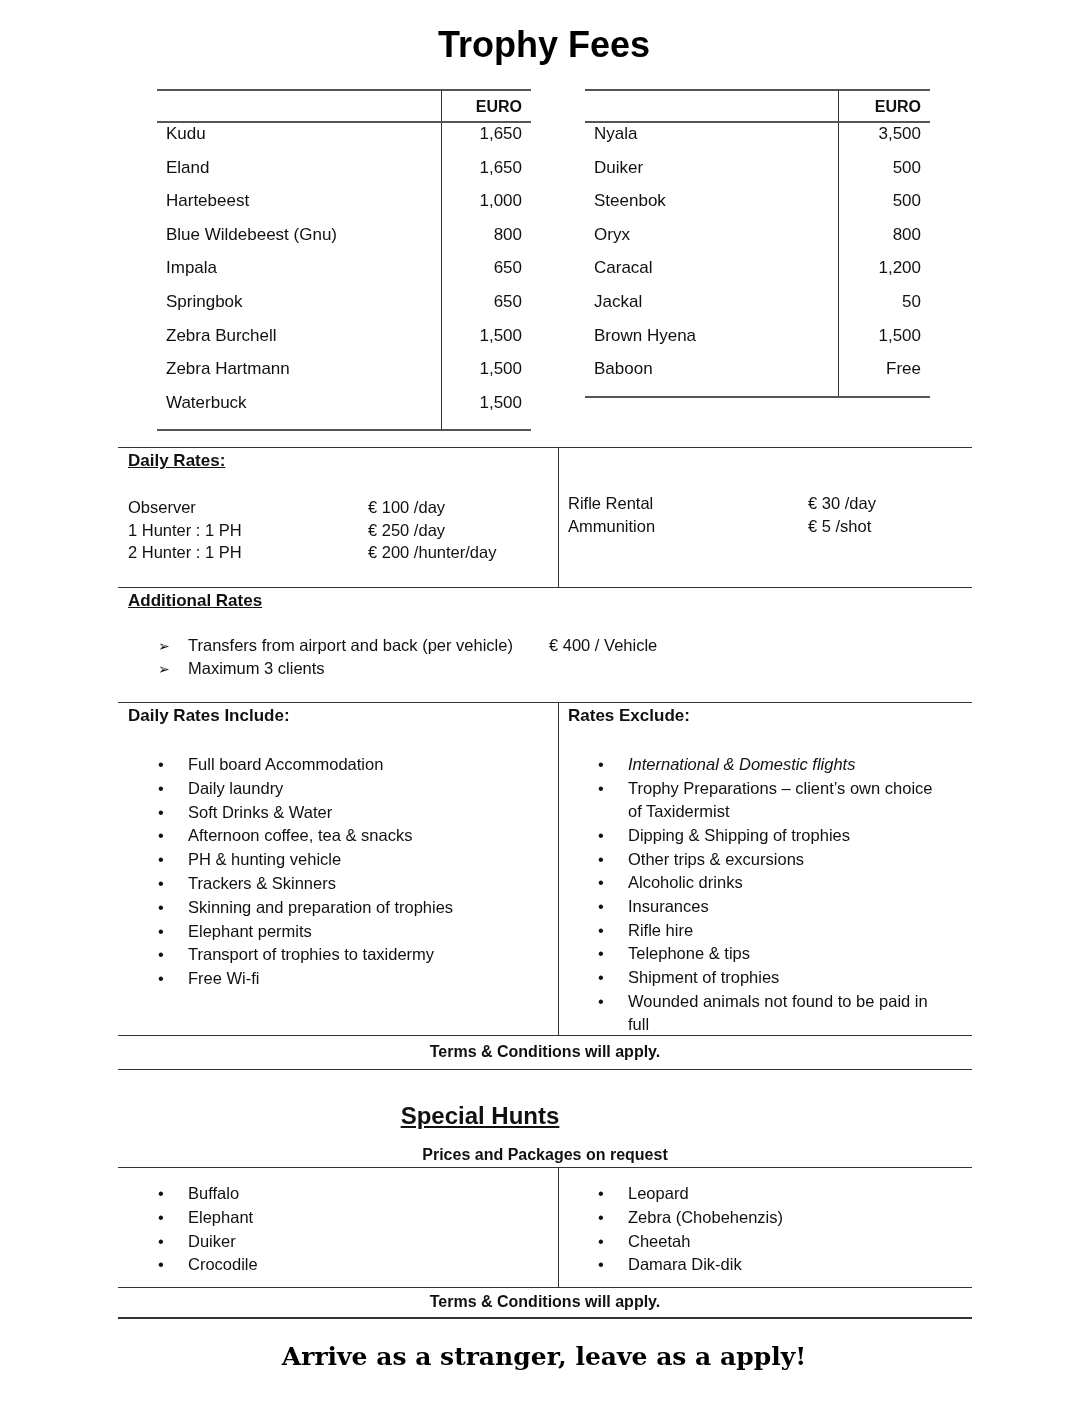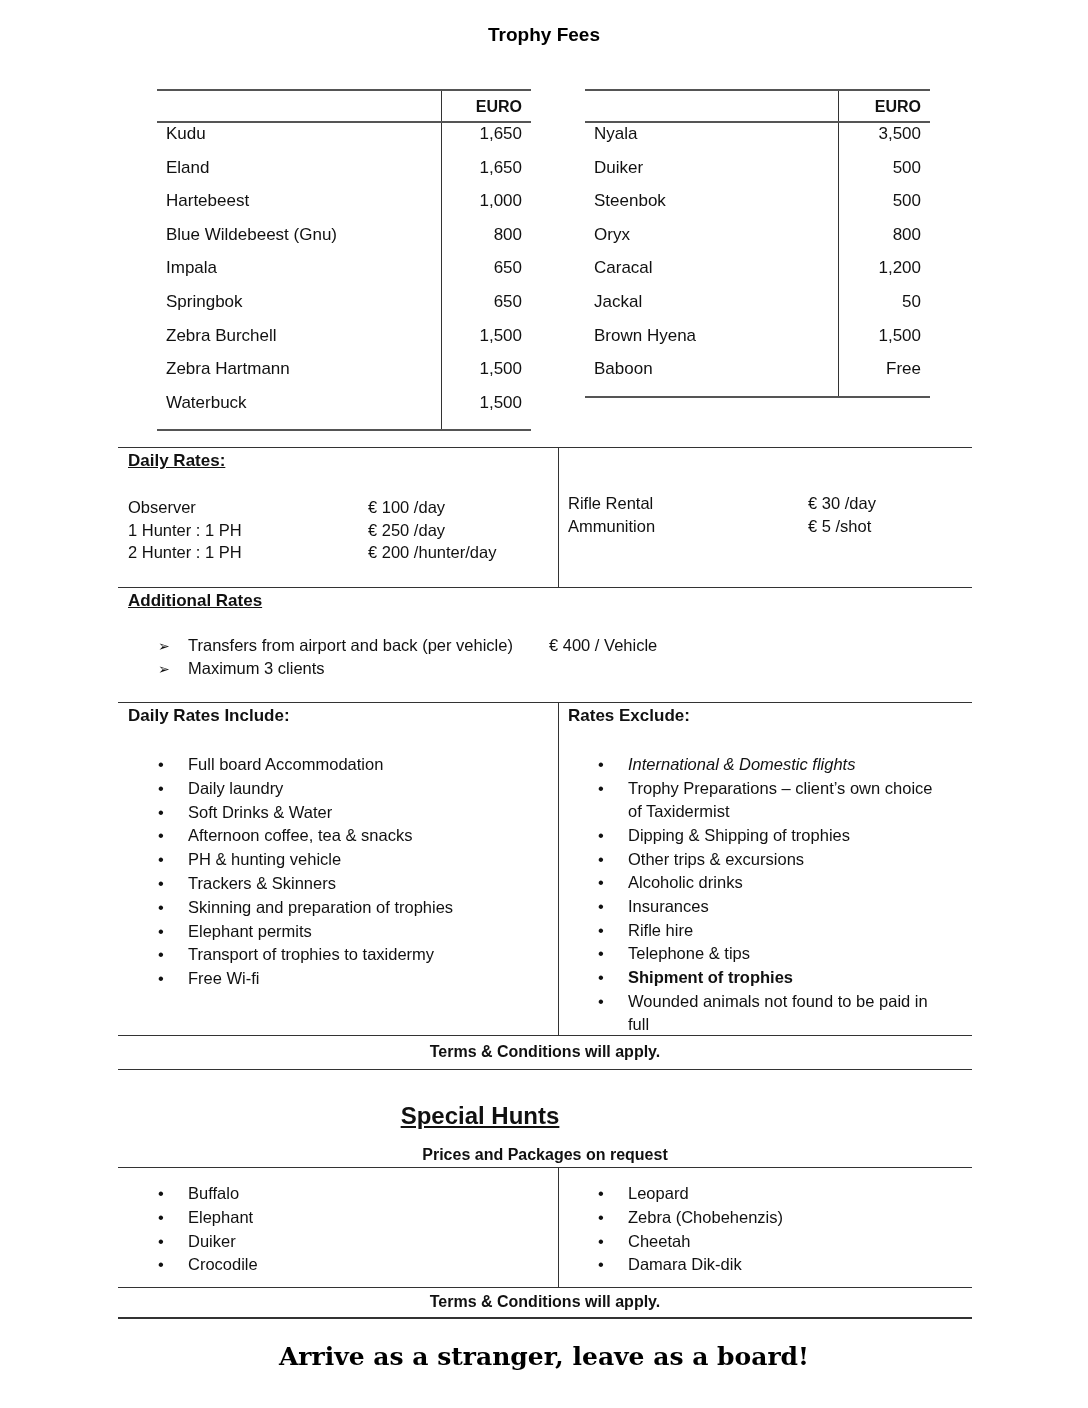--- a/index.html
+++ b/index.html
@@ -3,21 +3,21 @@
 <meta charset="utf-8">
 <style>
   html, body { margin: 0; padding: 0; background: #ffffff; }
   body {
     width: 1088px; height: 1408px; position: relative; overflow: hidden;
     font-family: "Liberation Sans", "DejaVu Sans", sans-serif; color: #111;
   }
   .abs { position: absolute; }
   .title {
     left: 0; width: 1088px; top: 24px; text-align: center;
-    font-size: 19px; font-weight: bold; color: #000;
+    font-size: 36px; font-weight: bold; color: #000;
   }
   
   .ttable { position: absolute; top: 89px; border-top: 2px solid #555; border-bottom: 2px solid #555; }
   .ttable .hdr { height: 30px; border-bottom: 2px solid #555; position: relative; }
   .ttable .hdr .eu { position: absolute; right: 9px; top: 7px; font-weight: bold; font-size: 16px; text-align: center; }
   .ttable .vline { position: absolute; top: 0; bottom: 0; border-left: 1.5px solid #333; }
   .ttable .row { height: 33.6px; position: relative; font-size: 17px; }
   .ttable .row .nm { position: absolute; left: 9px; top: 1px; }
   .ttable .row .pr { position: absolute; right: 9px; top: 1px; }
   .ttable .rows { padding-top: 0px; padding-bottom: 4px; }
@@ -234,21 +234,21 @@
     <div class="bul" style="left:598px; top:918.55px; width:380px; height:23.65px;">
       <span class="dot">•</span>
       <span class="tx" style="top:0px;">Rifle hire</span>
     </div>
     <div class="bul" style="left:598px; top:942.2px; width:380px; height:23.65px;">
       <span class="dot">•</span>
       <span class="tx" style="top:0px;">Telephone &amp; tips</span>
     </div>
     <div class="bul" style="left:598px; top:965.85px; width:380px; height:23.65px;">
       <span class="dot">•</span>
-      <span class="tx" style="top:0px;font-weight:bold;">Shipment of trophies</span>
+      <span class="tx" style="top:0px;">Shipment of trophies</span>
     </div>
     <div class="bul" style="left:598px; top:989.5px; width:380px; height:47.3px;">
       <span class="dot">•</span>
       <span class="tx" style="top:0px;">Wounded animals not found to be paid in</span>
       <span class="tx" style="top:23.65px;">full</span>
     </div>
   </div>
 
 <div class="hline" style="top:1035px;"></div>
 <div class="center-bold" style="top:1043px;">Terms &amp; Conditions will apply.</div>
@@ -291,13 +291,13 @@
     </div>
     <div class="bul" style="left:598px; top:1253.4px; width:380px; height:23.8px;">
       <span class="dot">•</span>
       <span class="tx" style="top:0px;">Damara Dik-dik</span>
     </div>
   </div>
 <div class="hline" style="top:1287px;"></div>
 <div class="center-bold" style="top:1293px;">Terms &amp; Conditions will apply.</div>
 <div class="hline" style="top:1317px; border-top-width:2px;"></div>
 
-<div class="motto">Arrive as a stranger, leave as a board!</div>
+<div class="motto">Arrive as a stranger, leave as a apply!</div>
 
 </body></html>

